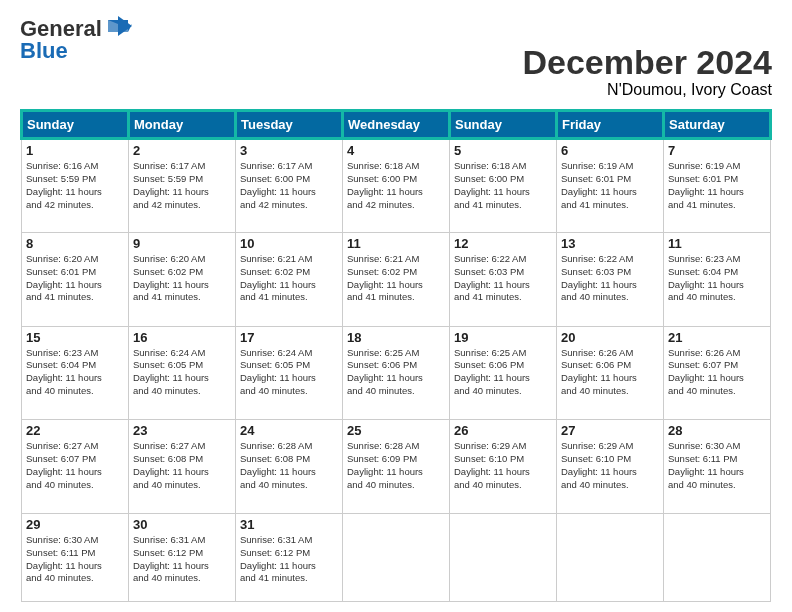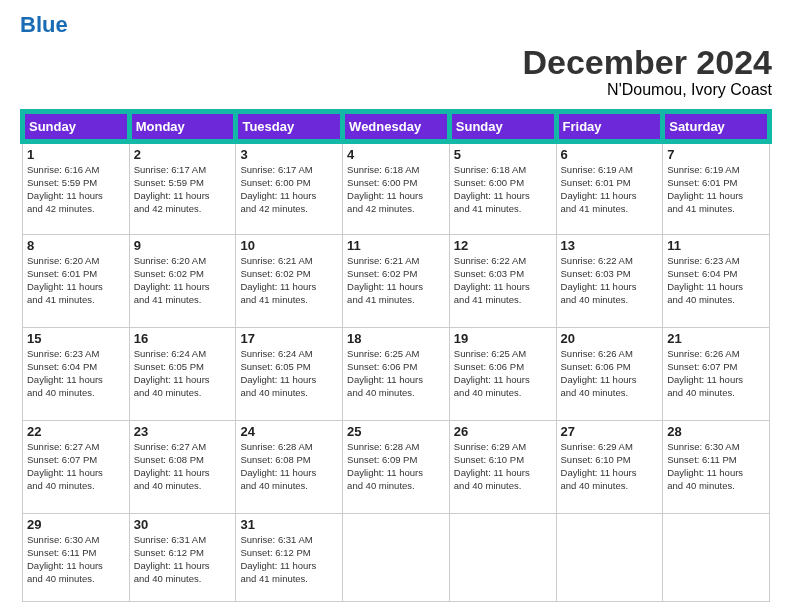--- a/index.html
+++ b/index.html
@@ -44,27 +44,27 @@
       color: #000000;
     }
     .calendar {
       flex: 1;
       border: 1px solid #ccc;
       border-collapse: collapse;
       width: 100%;
       table-layout: fixed;
     }
     .calendar th {
-      background: #6d28d9;
+      background: #0369a1;
       color: #fff;
       font-size: 13px;
       font-weight: bold;
       padding: 5px 4px;
       text-align: left;
-      border: 5px solid #14b8a6;
+      border: 3px solid #14b8a6;
     }
     .calendar td {
       border: 1px solid #ccc;
       vertical-align: top;
       padding: 3px 4px;
       font-size: 10px;
       color: #333;
       background: #fff;
       height: 80px;
     }
@@ -86,20 +86,28 @@
     .empty-cell {
       background: #f5f5f5;
     }
   </style>
 </head>
 <body>
 
 <div class="page">
   <div class="header">
     <div class="logo">
+      <div style="display:flex;align-items:center;">
+        <span style="font-size:22px;font-weight:bold;color:#333;">General</span>
+        <svg width="28" height="22" viewBox="0 0 28 22" style="margin-left:2px;margin-top:-4px;">
+          <polygon points="4,4 24,4 24,12 28,8 24,16 24,12" fill="#1a6bb5"></polygon>
+          <polygon points="4,4 24,4 24,16 4,16" fill="#1a6bb5" opacity="0.7"></polygon>
+          <polygon points="14,0 28,10 14,20" fill="#1a6bb5"></polygon>
+        </svg>
+      </div>
       <span style="font-size:22px;font-weight:bold;color:#1a6bb5;margin-top:-4px;">Blue</span>
     </div>
     <div class="title-block">
       <h1>December 2024</h1>
       <h2>N'Doumou, Ivory Coast</h2>
     </div>
   </div>
 
   <table class="calendar">
     <thead>

